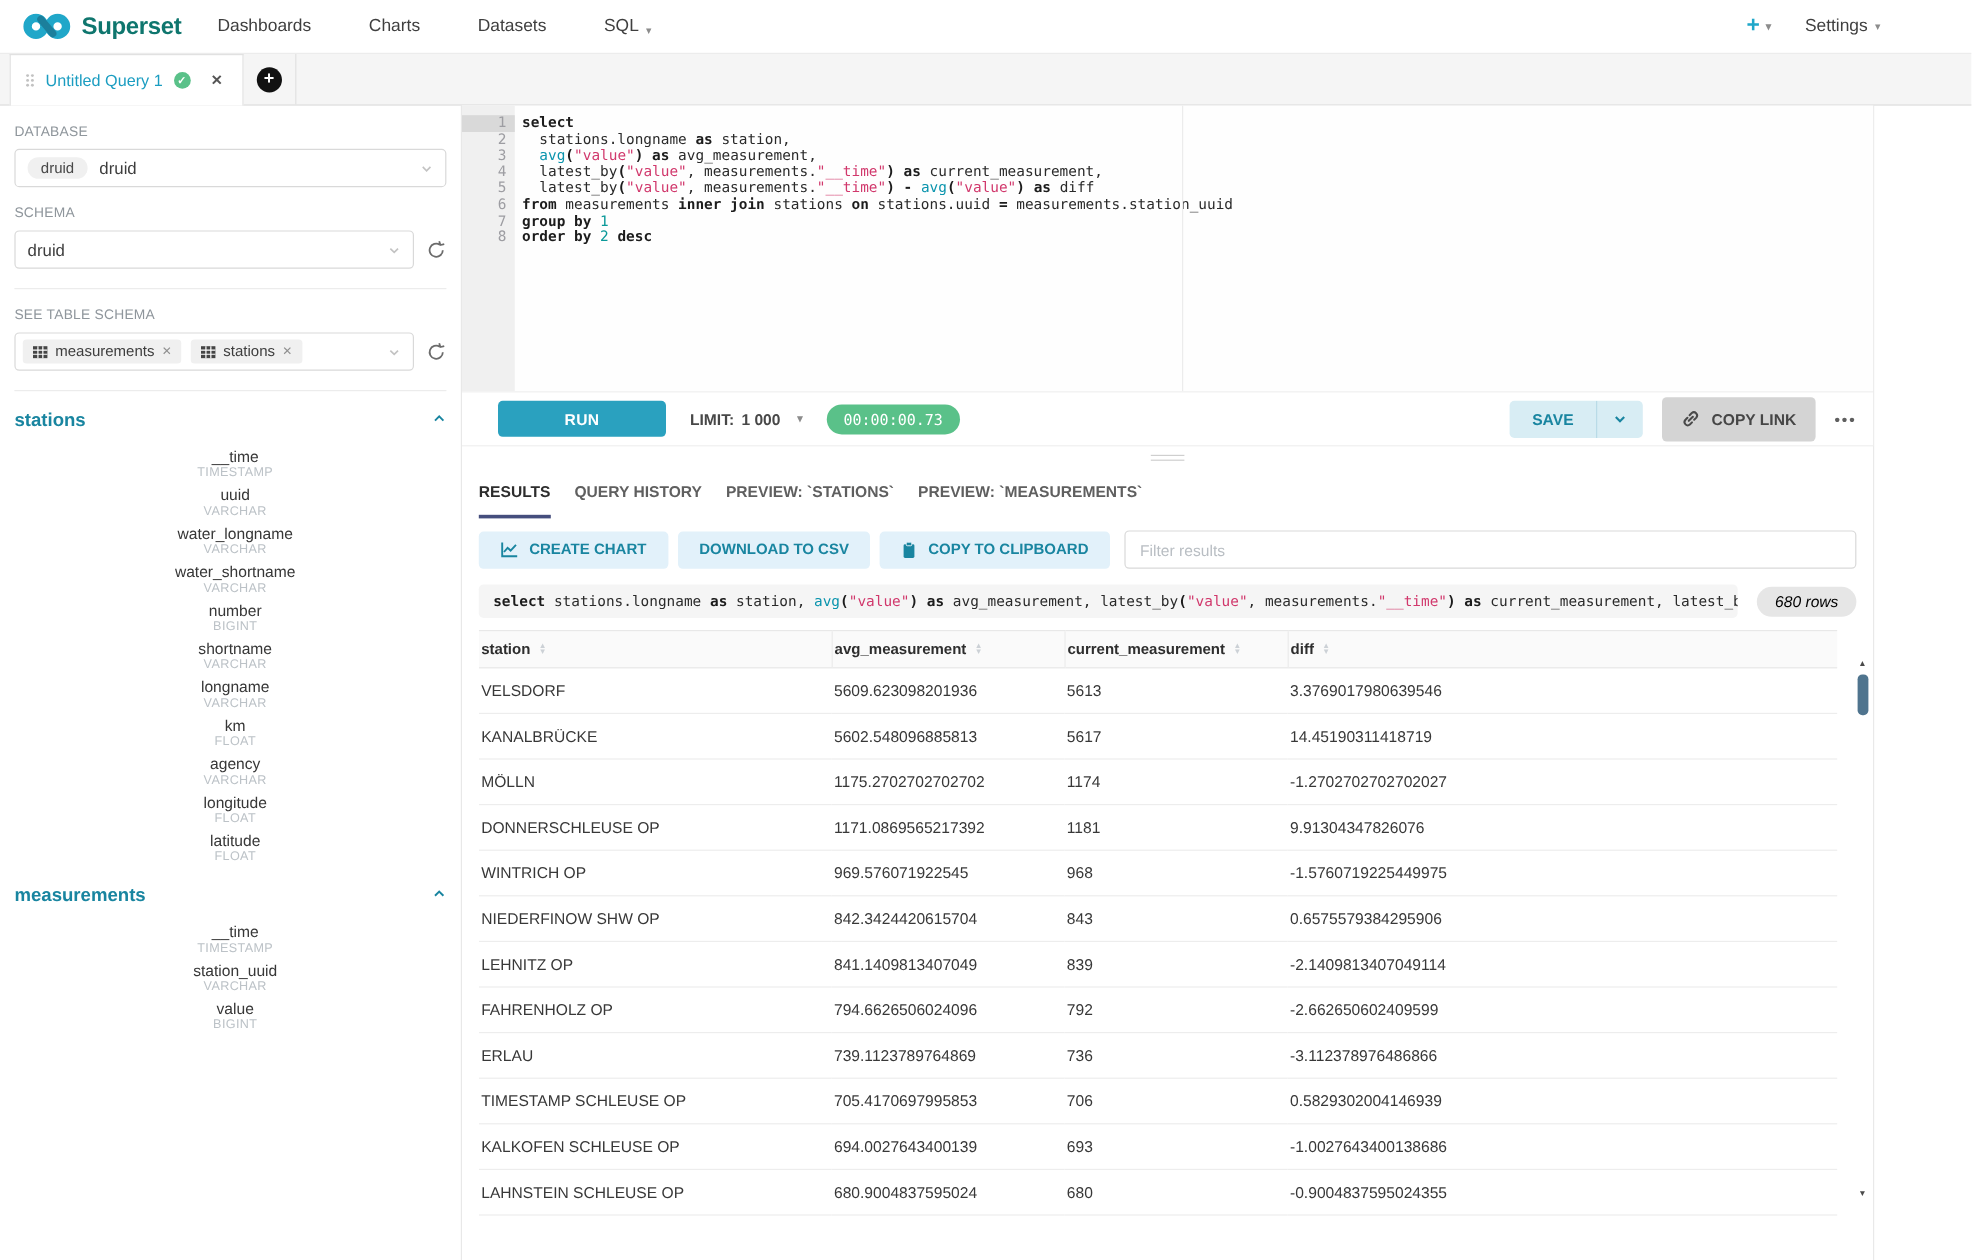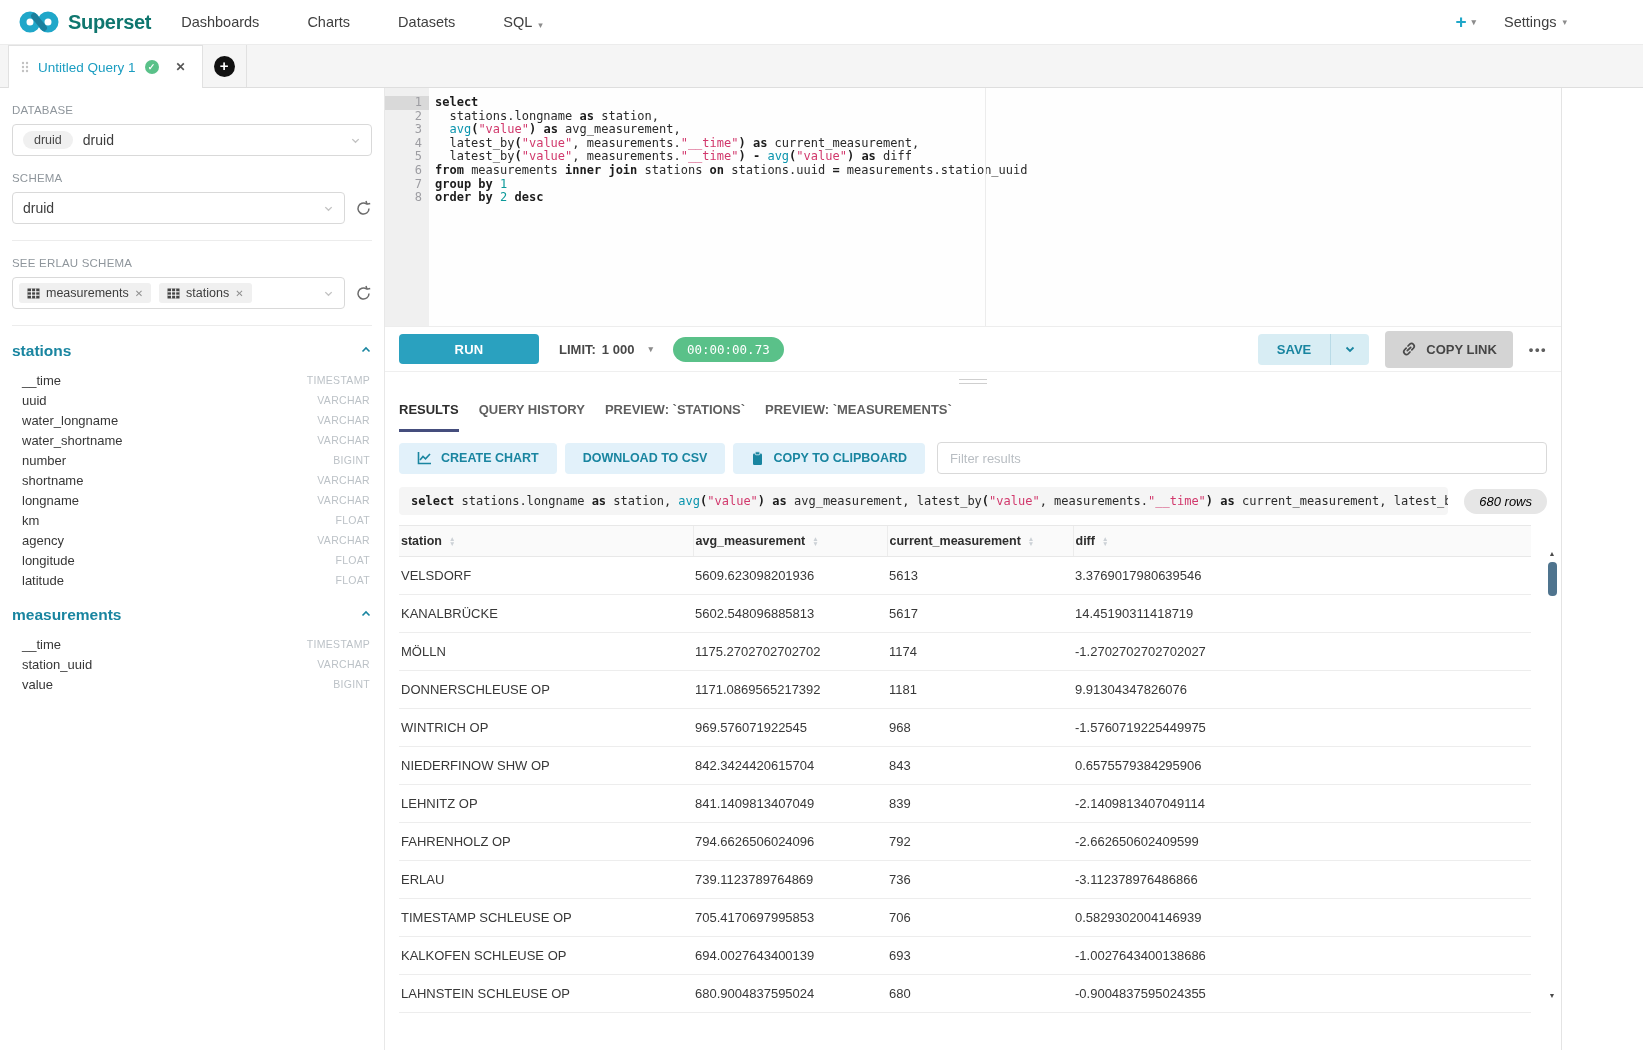--- a/index.html
+++ b/index.html
@@ -48,22 +48,22 @@
   .row-refresh { display:flex; align-items:center; gap:10px; }
   .row-refresh .select { flex:1; }
   .refresh-btn { display:flex; cursor:pointer; }
   .sb-divider { border-top:1px solid #ececec; margin:16px 0; }
   .field-block { margin-bottom:16px; }
   .pill-table { background:#f0f0f0; border-radius:3px; padding:3px 8px; font-size:12.5px;
     display:inline-flex; gap:6px; align-items:center; margin-right:8px; color:#3d3d3d; }
   .pill-x { color:#8f8f8f; font-size:10px; cursor:pointer; }
   .section-header { display:flex; justify-content:space-between; align-items:center;
     color:#1985a0; font-weight:bold; font-size:15.5px; margin:16px 0 10px 0; cursor:pointer; }
-  .col-row { display:flex; justify-content:space-between; align-items:center;
-    padding:2.5px 2px 2.5px 10px; font-size:13px; color:#373737; }
+  .col-row { display:flex; align-items:center;
+    padding:2.5px 2px 2.5px 10px; font-size:13px; color:#373737;flex-direction:column; }
   .col-type { color:#bcc2c7; font-size:10.5px; letter-spacing:.3px; }
 
   
   .editor { height:238px; display:flex; background:#fefefe; position:relative; overflow:hidden; }
   .gutter { width:44px; background:#f0f0f0; color:#9d9da2; text-align:right;
     font:12px "DejaVu Sans Mono", monospace; line-height:13.6px; padding-top:8px; }
   .gutter .ln { display:block; padding-right:7px; }
   .gutter .ln.active { background:#d9d9d9; }
   .code { flex:1; font:12px "DejaVu Sans Mono", monospace; line-height:13.6px;
     padding:8px 0 0 6px; color:#2a2a2a; white-space:pre; }
@@ -71,21 +71,21 @@
   .tok-k { font-weight:bold; color:#1c1c1c; }
   .tok-f { color:#0a94ad; }
   .tok-s { color:#d1386c; }
   .tok-n { color:#0b9999; }
   .tok-p { color:#2a2a2a; }
 
   
   .sql-toolbar { height:46px; border-top:1px solid #ededed; border-bottom:1px solid #efefef;
     display:flex; align-items:center; padding:0 14px; gap:20px; background:#fff; }
   .run-btn { width:140px; height:30px; background:#2aa1bf; color:#fff; border:none; border-radius:4px;
-    font-weight:bold; font-size:13px; letter-spacing:.3px; cursor:pointer; font-family:inherit; }
+    font-weight:bold; font-size:13px; letter-spacing:.3px; cursor:pointer; font-family:inherit;margin-left:16px; }
   .limit { display:flex; align-items:center; gap:6px; font-size:13px; font-weight:bold; color:#484848; }
   .limit .caret { margin-left:8px; }
   .timer { background:#5ac189; color:#fff; border-radius:15px; padding:5px 14px;
     font:12.5px "DejaVu Sans Mono", monospace; }
   .toolbar-right { margin-left:auto; display:flex; align-items:center; gap:16px; }
   .save-split { display:flex; height:31px; background:#d8edf4; border-radius:4px;
     color:#1985a0; font-weight:bold; font-size:13px; overflow:hidden; }
   .save-main { padding:0 19px; display:flex; align-items:center; border-right:1px solid #b9dbe7; cursor:pointer; }
   .save-caret { width:38px; display:flex; align-items:center; justify-content:center; cursor:pointer; }
   .copy-link { height:37px; background:#d4d4d4; border-radius:4px; color:#464646; font-weight:bold;
@@ -217,21 +217,21 @@
         <span class="refresh-btn">
           <svg width="17" height="17" viewBox="0 0 17 17" fill="none" stroke="#6b6b6b" stroke-width="1.5">
             <path d="M14 8.5 A5.5 5.5 0 1 1 11.5 3.9"></path>
               <polyline points="11,1 12,4.2 15.2,3.4" fill="none"></polyline>
           </svg>
         </span>
       </div>
     </div>
     <div class="sb-divider"></div>
     <div class="field-block">
-      <span class="sb-label">SEE ERLAU SCHEMA</span>
+      <span class="sb-label">SEE TABLE SCHEMA</span>
       <div class="row-refresh">
         <div class="select" style="padding-left:6px;">
           <span id="table-pills" style="display:flex;">
               <span class="pill-table">
                 <svg width="13" height="11" viewBox="0 0 13 11">
                   <rect x="0.5" y="0.5" width="12" height="10" fill="#454545"></rect>
                   <g stroke="#fff" stroke-width="1">
                     <line x1="0.5" y1="3.8" x2="12.5" y2="3.8"></line>
                     <line x1="0.5" y1="7.2" x2="12.5" y2="7.2"></line>
                     <line x1="4.6" y1="0.5" x2="4.6" y2="10.5"></line>

